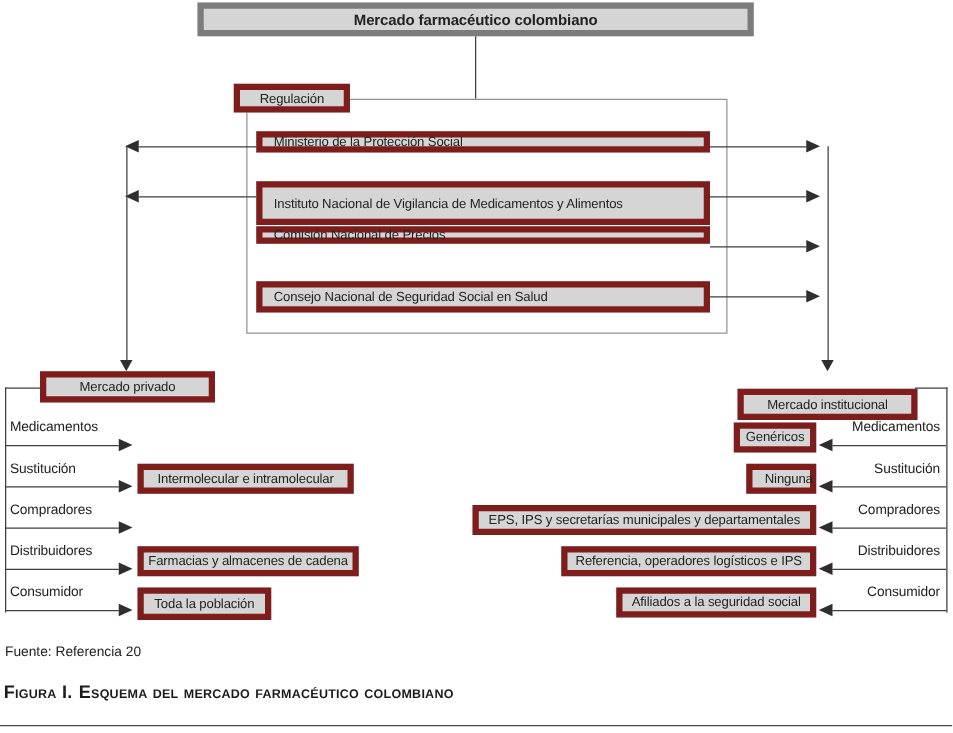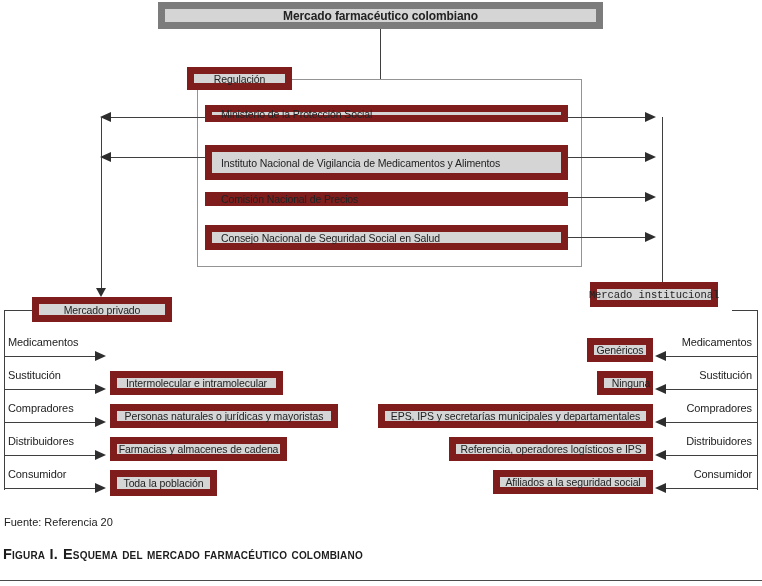--- a/index.html
+++ b/index.html
@@ -1,21 +1,21 @@
 <!DOCTYPE html>
 <html><head>
 <meta charset="utf-8">
 <style>
   html,body{margin:0;padding:0;background:#fff;}
   .canvas{
     position:relative;width:762px;height:586px;background:#ffffff;
     font-family:"Liberation Sans", sans-serif;color:#222;overflow:hidden;
   }
   .box{
-    position:absolute;background:#d5d5d5;border:7px solid #7f1d1d;
+    position:absolute;background:#d5d5d5;border:5px solid #7f1d1d;
     display:flex;align-items:center;justify-content:center;
     font-size:10.5px;letter-spacing:-0.1px;white-space:nowrap;box-sizing:border-box;
   }
   .title-box{font-weight:bold;font-size:12px;border-color:#7c7c7c;}
   .entity-box{justify-content:flex-start;padding-left:9px;}
   .container-rect{position:absolute;border:1px solid #949494;background:transparent;box-sizing:border-box;}
   .hline{position:absolute;height:1px;background:#3f3f3f;}
   .vline{position:absolute;width:1px;background:#3f3f3f;}
   .ah{position:absolute;width:0;height:0;border-style:solid;}
   .ah-l{border-width:5px 11px 5px 0;border-color:transparent #2e2e2e transparent transparent;}
@@ -32,31 +32,31 @@
 <body>
 
 <div class="canvas">
 
   <div class="box title-box" style="left:158px;top:2px;width:445px;height:27px;">
     <span>Mercado farmacéutico colombiano</span>
   </div>
   <div class="vline" style="left:380px;top:29px;height:50px;"></div>
 
   <div class="container-rect" style="left:197px;top:79px;width:385px;height:188px;"></div>
-  <div class="box" style="left:187px;top:67px;width:105px;height:23px;">
+  <div class="box" style="left:187px;top:67px;width:93px;height:23px;">
     <span>Regulación</span>
   </div>
 
   <div class="box entity-box" style="left:205px;top:105px;width:363px;height:17px;">
     <span>Ministerio de la Protección Social</span>
   </div>
   <div class="box entity-box" style="left:205px;top:145px;width:363px;height:35px;">
     <span>Instituto Nacional de Vigilancia de Medicamentos y Alimentos</span>
   </div>
-  <div class="box entity-box" style="left:205px;top:192px;width:363px;height:14px;">
+  <div class="box entity-box" style="left:205px;top:181px;width:363px;height:14px;">
     <span>Comisión Nacional de Precios</span>
   </div>
   <div class="box entity-box" style="left:205px;top:225px;width:363px;height:25px;">
     <span>Consejo Nacional de Seguridad Social en Salud</span>
   </div>
 
   <div class="hline" style="left:111px;top:117px;width:94px;"></div>
   <div class="ah ah-l" style="left:100px;top:112px;"></div>
   <div class="hline" style="left:111px;top:157px;width:94px;"></div>
   <div class="ah ah-l" style="left:100px;top:152px;"></div>
@@ -71,21 +71,21 @@
   <div class="ah ah-r" style="left:645px;top:232px;"></div>
 
   <div class="vline" style="left:101px;top:117px;height:171px;"></div>
   <div class="ah ah-d" style="left:96px;top:288px;"></div>
   <div class="vline" style="left:662px;top:117px;height:171px;"></div>
   <div class="ah ah-d" style="left:657px;top:288px;"></div>
 
   <div class="box" style="left:32px;top:297px;width:140px;height:25px;">
     <span>Mercado privado</span>
   </div>
-  <div class="box" style="left:590px;top:282px;width:128px;height:25px;font-family:Liberation Mono, monospace;">
+  <div class="box" style="left:590px;top:311px;width:144px;height:25px;">
     <span>Mercado institucional</span>
   </div>
 
   <div class="hline" style="left:4px;top:310px;width:28px;"></div>
   <div class="vline" style="left:4px;top:310px;height:180px;"></div>
 
   <div class="hline" style="left:732px;top:310px;width:26px;"></div>
   <div class="vline" style="left:757px;top:310px;height:180px;"></div>
 
   <div class="lbl" style="left:8px;top:335px;">Medicamentos</div>
@@ -95,23 +95,20 @@
   <div class="lbl" style="left:8px;top:368px;">Sustitución</div>
   <div class="hline" style="left:4px;top:389px;width:91px;"></div>
   <div class="ah ah-r" style="left:95px;top:384px;"></div>
   <div class="box" style="left:110px;top:371px;width:173px;height:24px;">
     <span>Intermolecular e intramolecular</span>
   </div>
 
   <div class="lbl" style="left:8px;top:401px;">Compradores</div>
   <div class="hline" style="left:4px;top:422px;width:91px;"></div>
   <div class="ah ah-r" style="left:95px;top:417px;"></div>
-  <div class="box" style="left:110px;top:404px;width:228px;height:24px;">
-    <span>Personas naturales o jurídicas y mayoristas</span>
-  </div>
 
   <div class="lbl" style="left:8px;top:434px;">Distribuidores</div>
   <div class="hline" style="left:4px;top:455px;width:91px;"></div>
   <div class="ah ah-r" style="left:95px;top:450px;"></div>
   <div class="box" style="left:110px;top:437px;width:177px;height:24px;">
     <span>Farmacias y almacenes de cadena</span>
   </div>
 
   <div class="lbl" style="left:8px;top:467px;">Consumidor</div>
   <div class="hline" style="left:4px;top:488px;width:91px;"></div>

